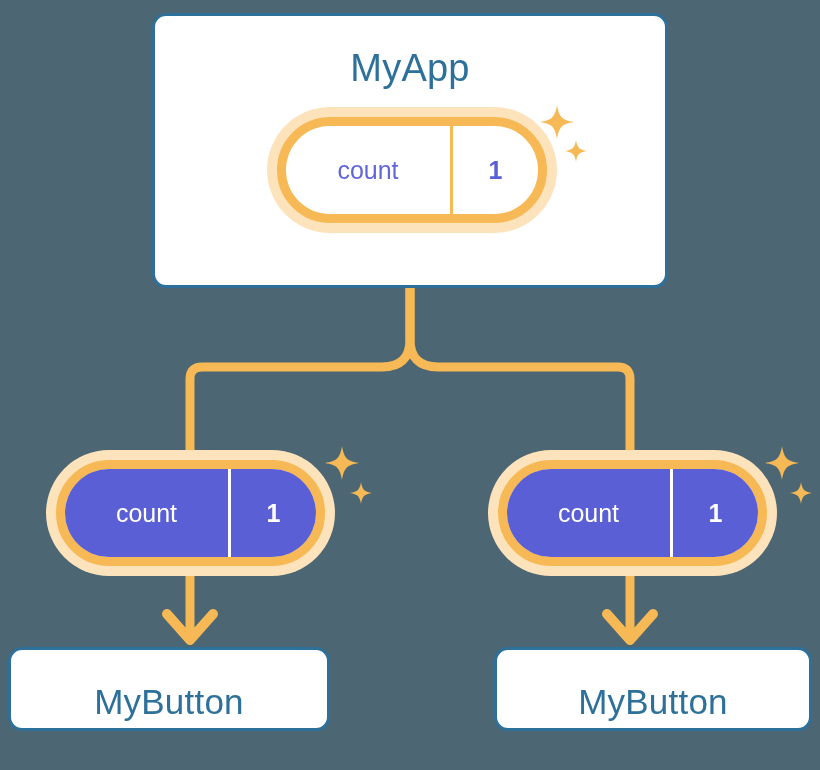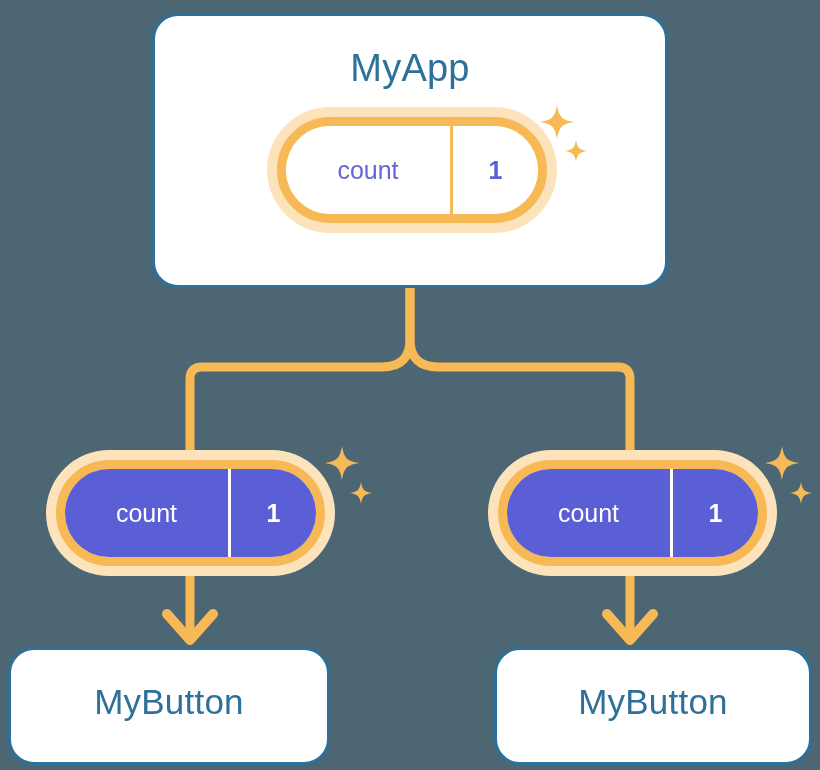--- a/index.html
+++ b/index.html
@@ -22,21 +22,21 @@
     left: 0; top: 0;
     width: 820px; height: 770px;
     pointer-events: none;
   }
 
   
   .card {
     position: absolute;
     background: #ffffff;
     border: 3px solid #2d7099;
-    border-radius: 26px;
+    border-radius: 14px;
     box-sizing: border-box;
   }
 
   #app-card {
     left: 152px;
     top: 13px;
     width: 516px;
     height: 275px;
   }
 
@@ -48,21 +48,21 @@
     color: #2d7099;
     font-size: 38px;
     font-weight: 400;
     letter-spacing: 0.2px;
     white-space: nowrap;
   }
 
   #app-card .card-title { top: 31px; }
 
   .btn-card {
-    height: 118px;
+    height: 84px;
   }
   #btn-card-left  { left: 8px;   top: 647px; width: 322px; }
   #btn-card-right { left: 494px; top: 647px; width: 318px; }
 
   .btn-card .card-title {
     top: 32px;
     font-size: 35px;
   }
 
   

